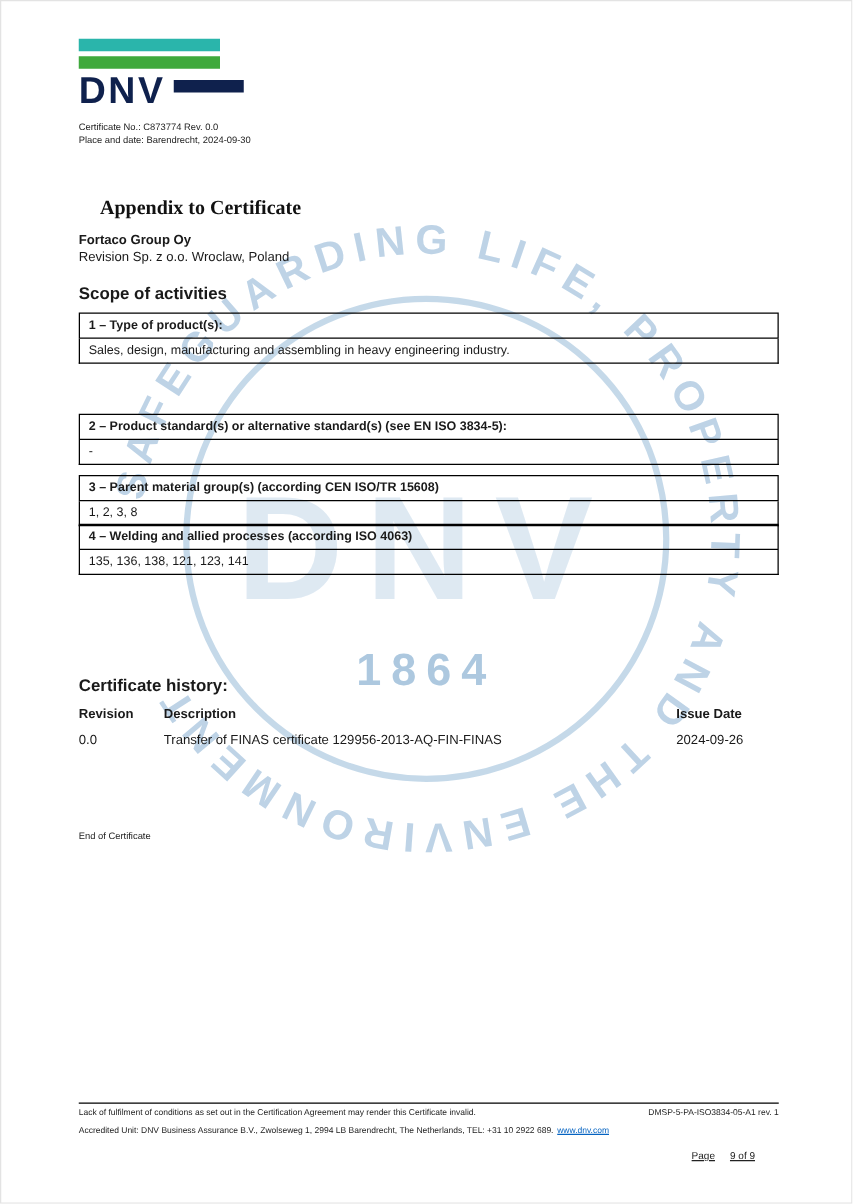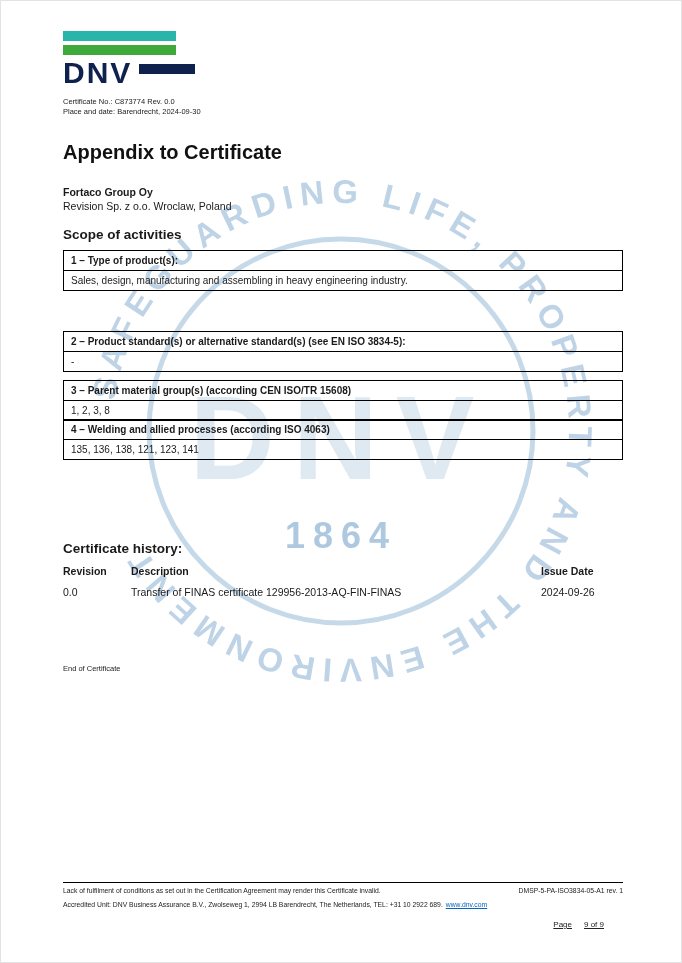--- a/index.html
+++ b/index.html
@@ -25,21 +25,21 @@
   .logo{position:absolute;left:62px;top:30px;}
   .stripe{height:10px;width:113px;margin-bottom:4px;}
   .stripe.teal{background:var(--teal);}
   .stripe.green{background:var(--green);}
   .logo-row{display:flex;align-items:flex-start;}
   .logo-text{font-size:30px;font-weight:700;color:var(--navy);line-height:28px;letter-spacing:2px;}
   .stripe.navy{width:56px;background:var(--navy);margin-left:7px;margin-top:5px;margin-bottom:0;}
   
   .cert-meta{position:absolute;left:62px;top:96px;font-size:7.5px;line-height:9.5px;color:#222;}
   
-  .doc-title{position:absolute;left:62px;top:140px;margin:0;font-size:20px;font-weight:700;color:#111;}
+  .doc-title{position:absolute;left:62px;top:140px;margin:17px;font-size:16px;font-weight:700;color:#111;font-family:Liberation Serif, serif;}
   
   .company{position:absolute;left:62px;top:185px;font-size:10.5px;line-height:13.5px;}
   .company-name{font-weight:700;}
   
   .scope-heading{position:absolute;left:62px;top:226px;margin:0;font-size:13.5px;font-weight:700;}
   .scope-box{position:absolute;left:62px;width:560px;box-sizing:border-box;font-size:10px;}
   .scope-label{border:1px solid #000;padding:3px 7px;font-weight:700;line-height:13px;background:transparent;}
   .scope-value{border:1px solid #000;border-top:none;padding:3px 7px;line-height:13px;background:transparent;}
   .box-1{top:249px;} .box-2{top:330px;} .box-3{top:379px;} .box-4{top:418px;}
   

